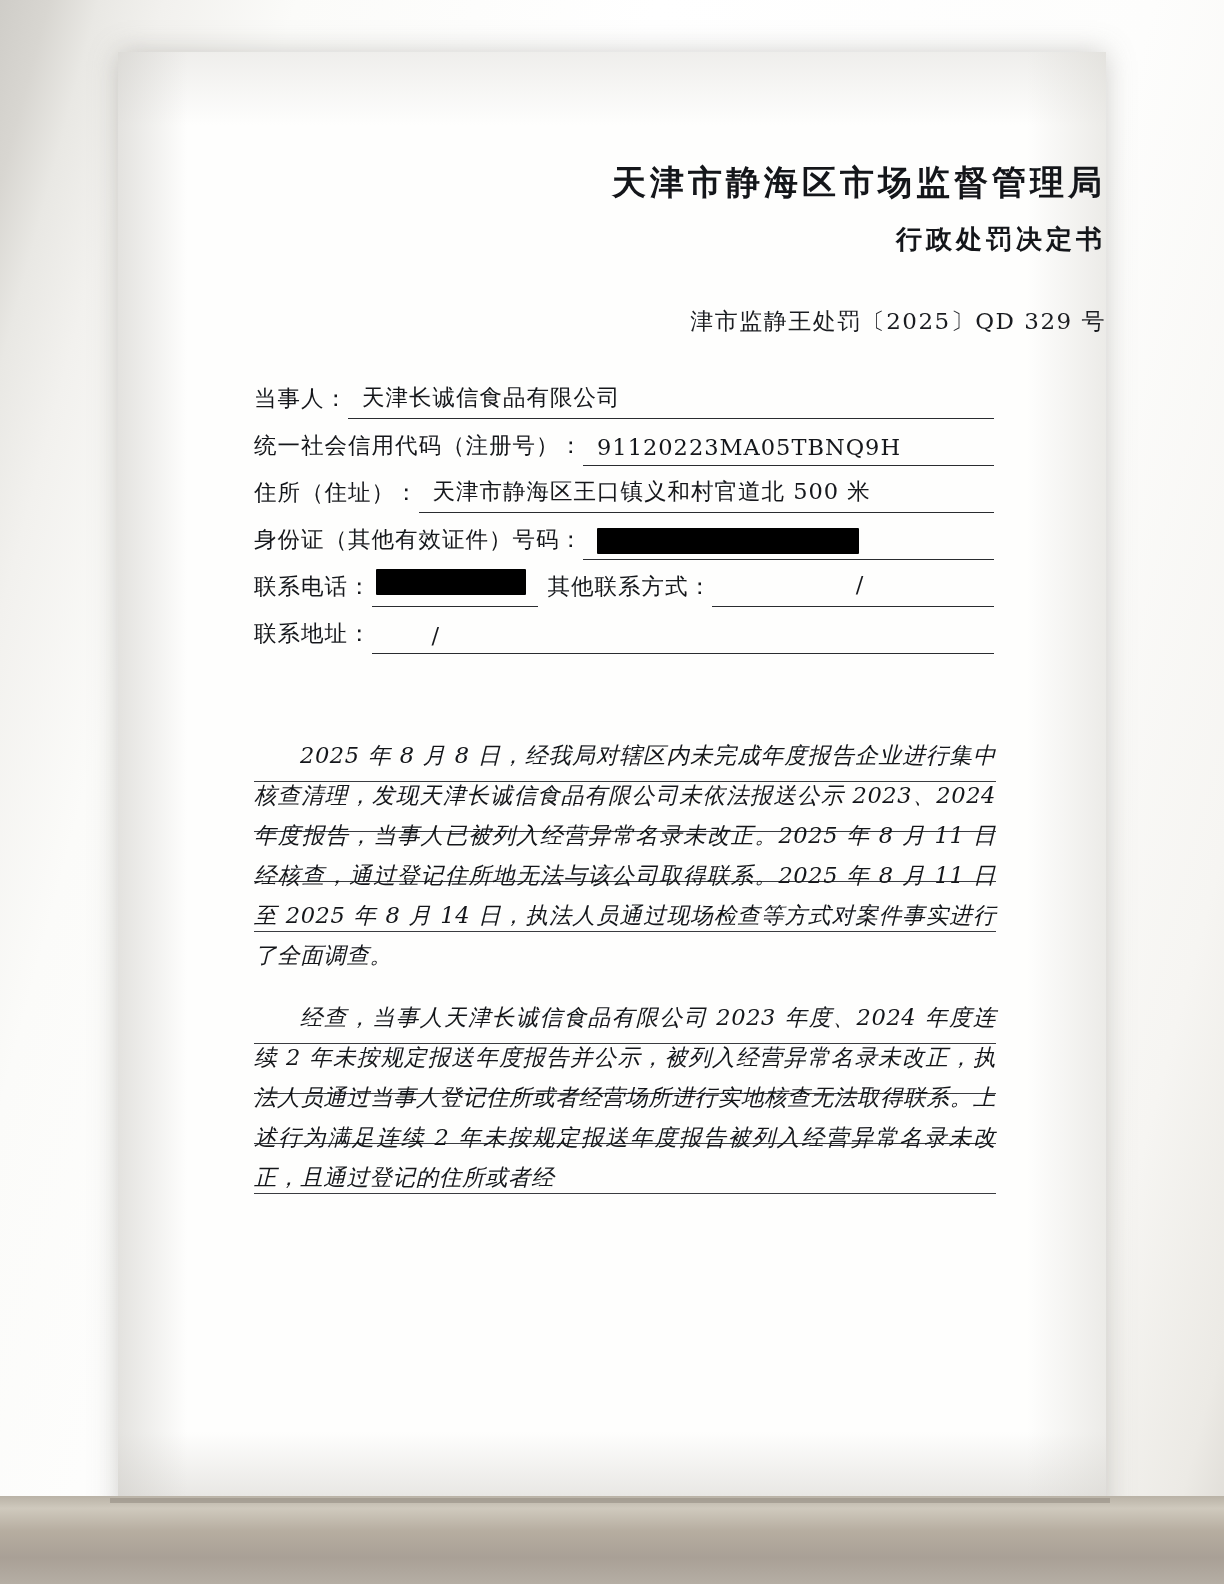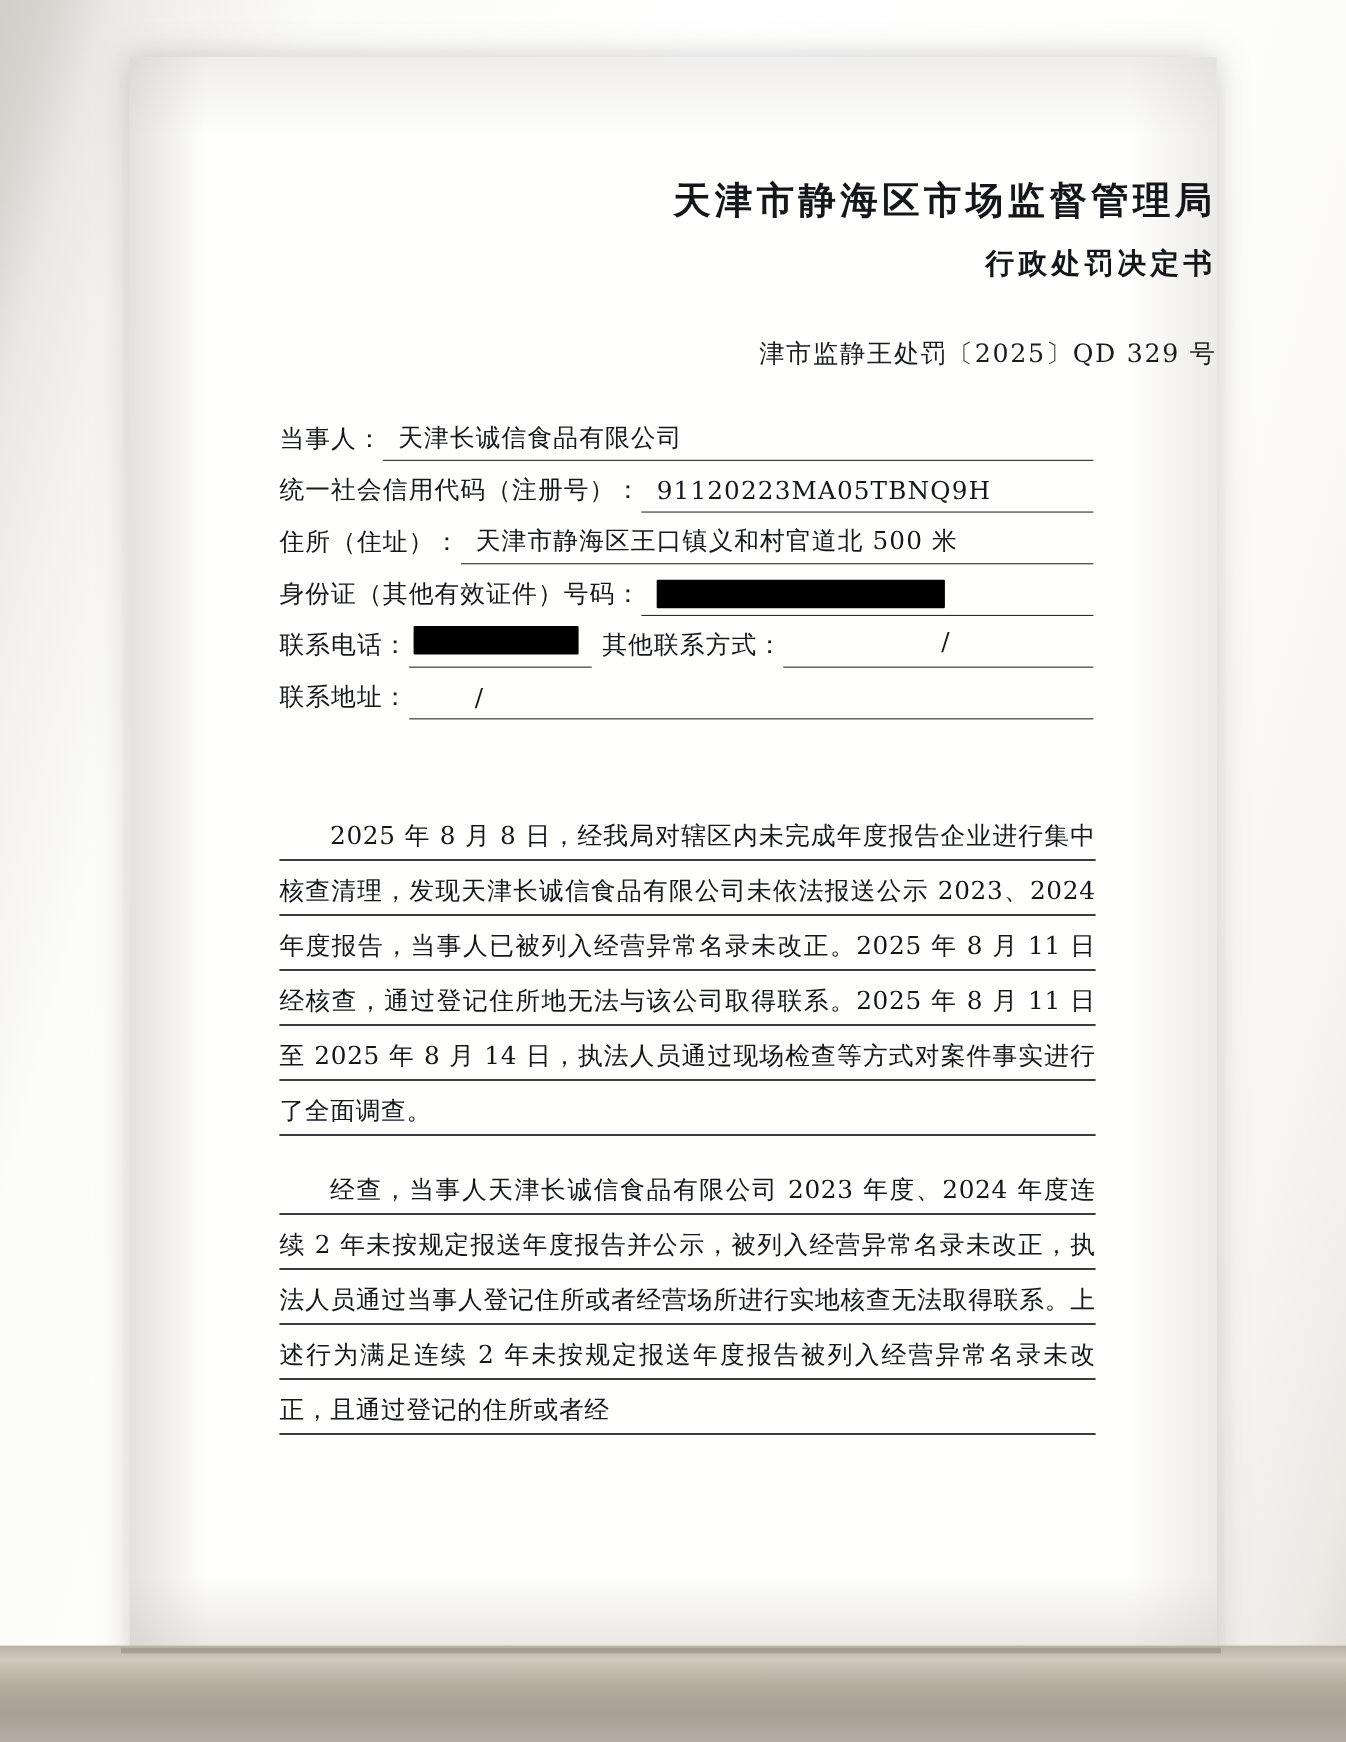--- a/index.html
+++ b/index.html
@@ -122,33 +122,34 @@
     position: absolute;
     left: 136px;
     top: 660px;
     width: 742px;
     font-size: 22.5px;
     color: #14161a;
     letter-spacing: 0.6px;
   }
   .para {
     text-indent: 46px;
-    line-height: 50px;
+    line-height: 40px;
     text-align: justify;
     text-justify: inter-ideograph;
     margin-bottom: 2px;
     background-image: repeating-linear-gradient(
       to bottom,
       rgba(0,0,0,0) 0px,
       rgba(0,0,0,0) 46px,
       #3a3c40 46px,
       #3a3c40 47.4px,
       rgba(0,0,0,0) 47.4px,
       rgba(0,0,0,0) 50px
     );
+    font-style: italic;
   }
   .seal-clip {
     position: absolute;
     right: 0;
     top: 210px;
     width: 86px;
     height: 160px;
     overflow: hidden;
   }
 </style>

